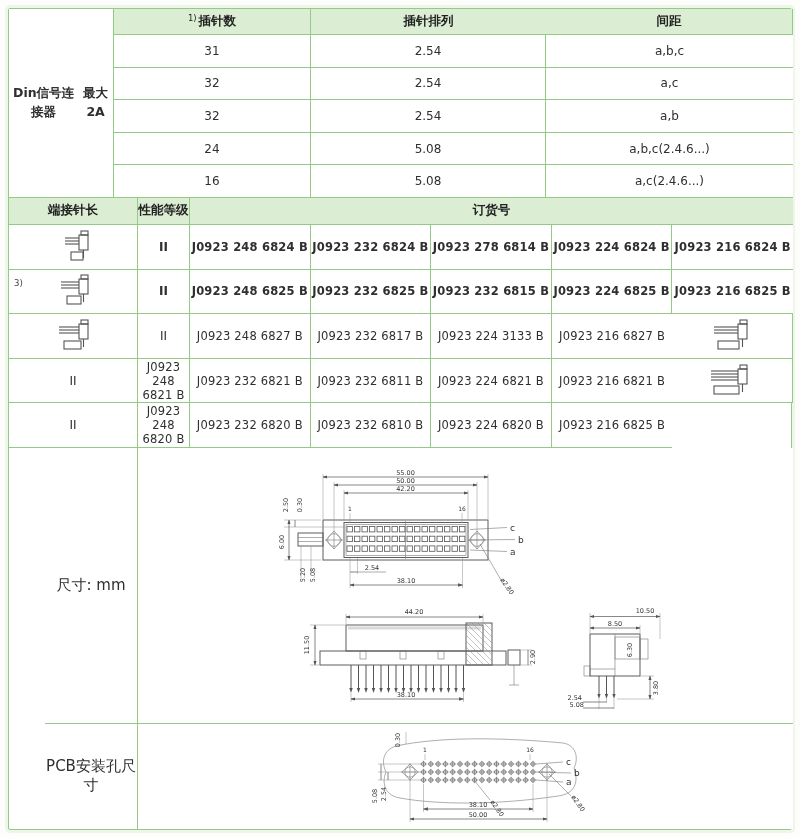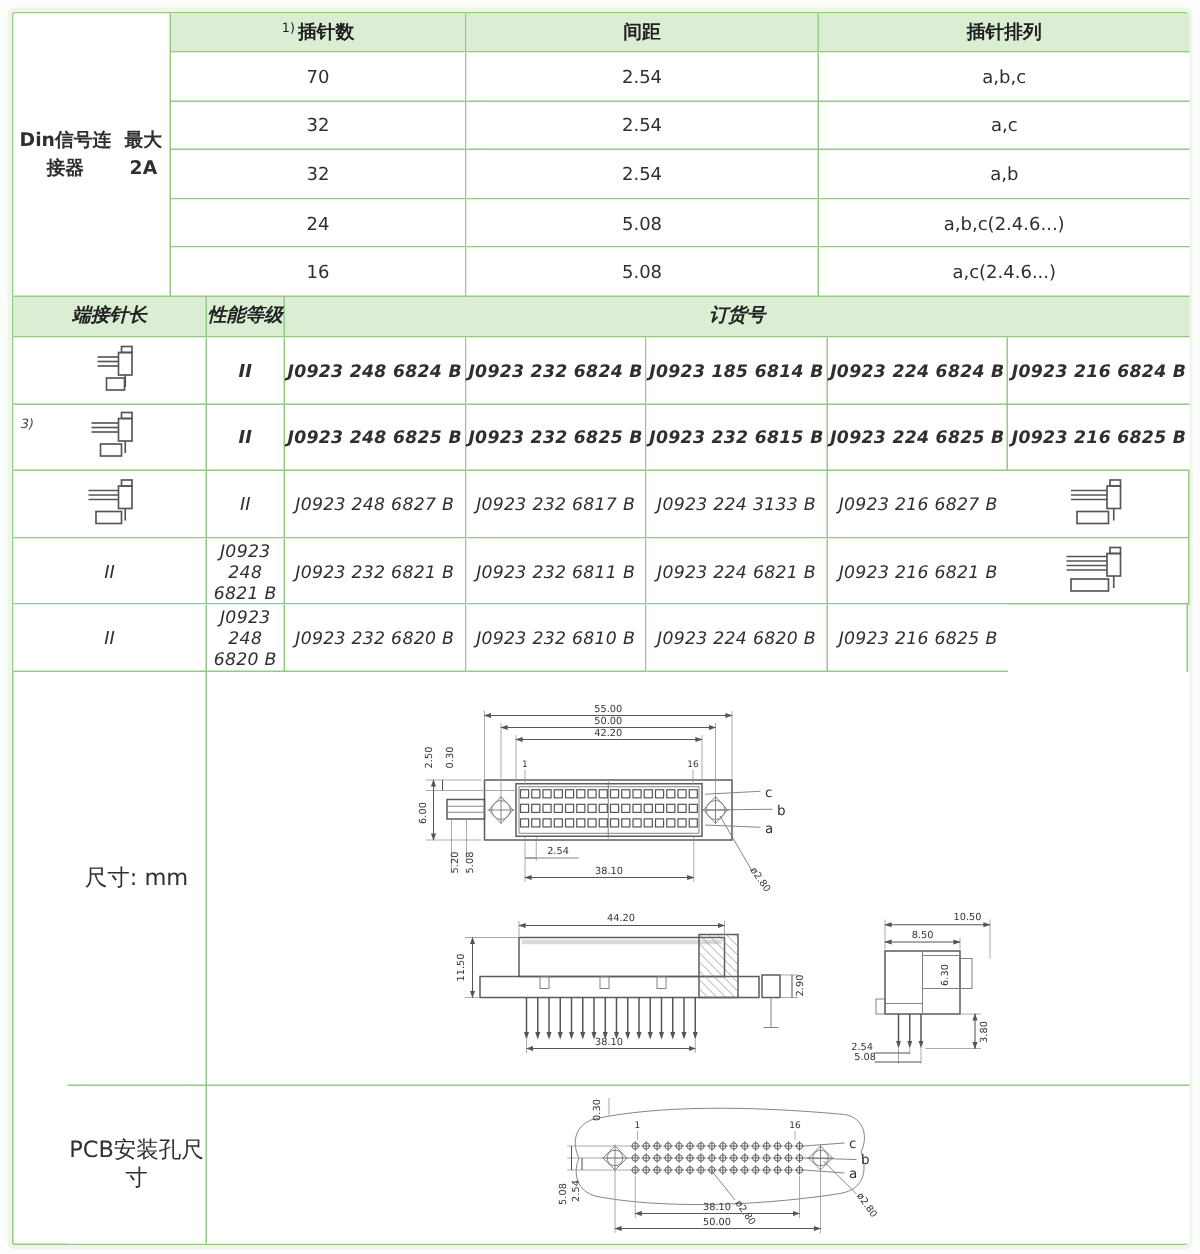--- a/index.html
+++ b/index.html
@@ -17,21 +17,21 @@
   .cell{
     box-sizing:border-box;border-right:1px solid var(--bd);border-bottom:1px solid var(--bd);
     display:flex;align-items:center;justify-content:center;text-align:center;
     background:#fff;position:relative;font-size:12px;
   }
   .cell.noR{border-right:none;}
   .cell.noB{border-bottom:none;}
   .hdr{background:var(--hbg);font-weight:bold;font-size:12.5px;color:#222;justify-content:center;}
   .spec{grid-template-columns:105px 197px 235px 247px;grid-template-rows:26px repeat(5,32.6px);}
   .product{grid-row:1/7;flex-direction:row;font-weight:bold;line-height:1.5;font-size:12.5px;}
-  .order{grid-template-columns:129px 52px repeat(5,120.6px);grid-template-rows:27px repeat(5,44.6px);font-style:italic;}
+  .order{grid-template-columns:129px 52px repeat(5,120.6px);grid-template-rows:27px repeat(5,44.6px);}
   .ordno{font-size:11.5px;letter-spacing:.2px;}
   .boldrow{font-weight:bold;}
   .fnote{position:absolute;left:5px;top:8px;font-size:8.5px;color:#444;}
   .supnote{font-size:8.5px;vertical-align:4px;margin-right:2px;font-weight:normal;}
   .sect{grid-template-columns:129px 655px;}
   .drawcell{align-items:flex-end;justify-content:flex-start;}
   .label-cell{font-size:15px;margin-left:36px;}
   svg text{font-family:"DejaVu Sans","Liberation Sans",sans-serif;}
   svg .d{font-size:6.5px;fill:#333;}
   svg .pn{font-size:6px;fill:#333;}
@@ -48,24 +48,24 @@
 <div class="sheet">
 
   <div class="grid spec">
     <div class="cell product">
       <span>Din信号连接器</span>
       <span>最大2A</span>
     </div>
     <div class="cell hdr">
       <span><span class="supnote">1)</span><span>插针数</span></span>
     </div>
+    <div class="cell hdr noR">插针排列</div>
     <div class="cell hdr">间距</div>
-    <div class="cell hdr noR">插针排列</div>
-
-    <div class="cell">70</div>
+
+    <div class="cell">31</div>
     <div class="cell">2.54</div>
     <div class="cell noR">a,b,c</div>
 
     <div class="cell">32</div>
     <div class="cell">2.54</div>
     <div class="cell noR">a,c</div>
 
     <div class="cell">32</div>
     <div class="cell">2.54</div>
     <div class="cell noR">a,b</div>
@@ -93,21 +93,21 @@
             <line x1="15" y1="13" x2="29" y2="13"></line>
             <line x1="15" y1="16" x2="29" y2="16"></line>
           <line x1="33.5" y1="22" x2="33.5" y2="30"></line>
             <rect x="21" y="24" width="12" height="8"></rect>
         </g>
       </svg>
     </div>
     <div class="cell boldrow">II</div>
     <div class="cell ordno boldrow">J0923 248 6824 B</div>
     <div class="cell ordno boldrow">J0923 232 6824 B</div>
-    <div class="cell ordno boldrow">J0923 185 6814 B</div>
+    <div class="cell ordno boldrow">J0923 278 6814 B</div>
     <div class="cell ordno boldrow">J0923 224 6824 B</div>
     <div class="cell ordno boldrow noR">J0923 216 6824 B</div>
 
     <div class="cell">
       <span class="fnote">3)</span>
       <svg class="picon" viewBox="0 0 46 38">
         <g stroke="#555" fill="none" stroke-width="1.1">
           <rect x="29" y="7" width="9" height="15"></rect>
             <rect x="31" y="3" width="7" height="4"></rect>
           <line x1="11" y1="10" x2="29" y2="10"></line>

